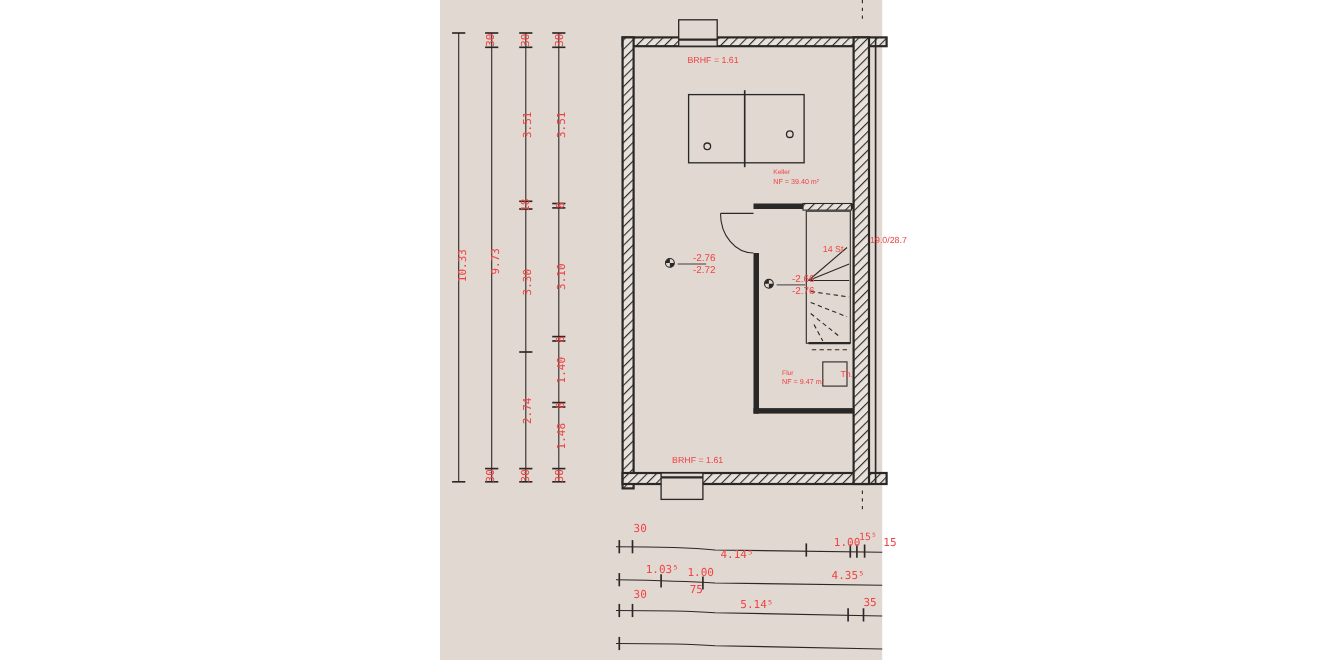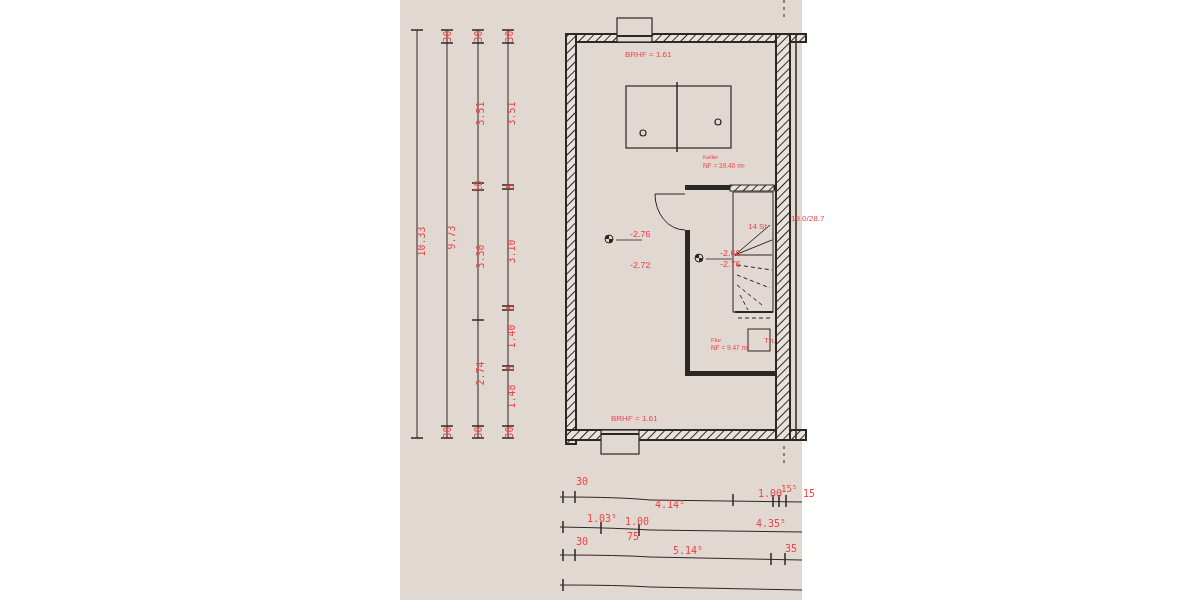--- a/index.html
+++ b/index.html
@@ -178,21 +178,21 @@
 
   <div style="position:absolute; left:612px; top:50px; font:8px 'Liberation Sans',sans-serif; white-space:nowrap;">BRHF = 1.61</div>
   <div style="position:absolute; left:598px; top:414px; font:8px 'Liberation Sans',sans-serif; white-space:nowrap;">BRHF = 1.61</div>
 
   <div style="position:absolute; left:690px; top:154px; font:6px 'Liberation Sans',sans-serif;">Keller</div>
   <div style="position:absolute; left:690px; top:162px; font:6.5px 'Liberation Sans',sans-serif; white-space:nowrap;">NF = 39.40 m²</div>
   <div style="position:absolute; left:698px; top:337px; font:6px 'Liberation Sans',sans-serif;">Flur</div>
   <div style="position:absolute; left:698px; top:344px; font:6.5px 'Liberation Sans',sans-serif; white-space:nowrap;">NF = 9.47 m²</div>
 
   <div style="position:absolute; left:617px; top:229px; font:9px 'Liberation Sans',sans-serif;">-2.76</div>
-  <div style="position:absolute; left:617px; top:240px; font:9px 'Liberation Sans',sans-serif;margin-top:20px;">-2.72</div>
+  <div style="position:absolute; left:617px; top:240px; font:9px 'Liberation Sans',sans-serif;">-2.72</div>
   <div style="position:absolute; left:707px; top:248px; font:9px 'Liberation Sans',sans-serif;">-2.66</div>
   <div style="position:absolute; left:707px; top:259px; font:9px 'Liberation Sans',sans-serif;">-2.76</div>
 
   <div style="position:absolute; left:735px; top:202px; font:8px 'Liberation Sans',sans-serif; white-space:nowrap;margin-top:20px;">14 St</div>
   <div style="position:absolute; left:733px; top:214px; font:8px 'Liberation Sans',sans-serif; white-space:nowrap;padding-left:45px;">19.0/28.7</div>
 
   <div style="position:absolute; left:751px; top:336px; font:8px 'Liberation Sans',sans-serif;">Th.</div>
 
   <div style="position:absolute; left:563px; top:476px; font:10px 'DejaVu Sans Mono',monospace;">30</div>
   <div style="position:absolute; left:642px; top:487px; font:10px 'DejaVu Sans Mono',monospace;margin-top:12px;">4.14⁵</div>

